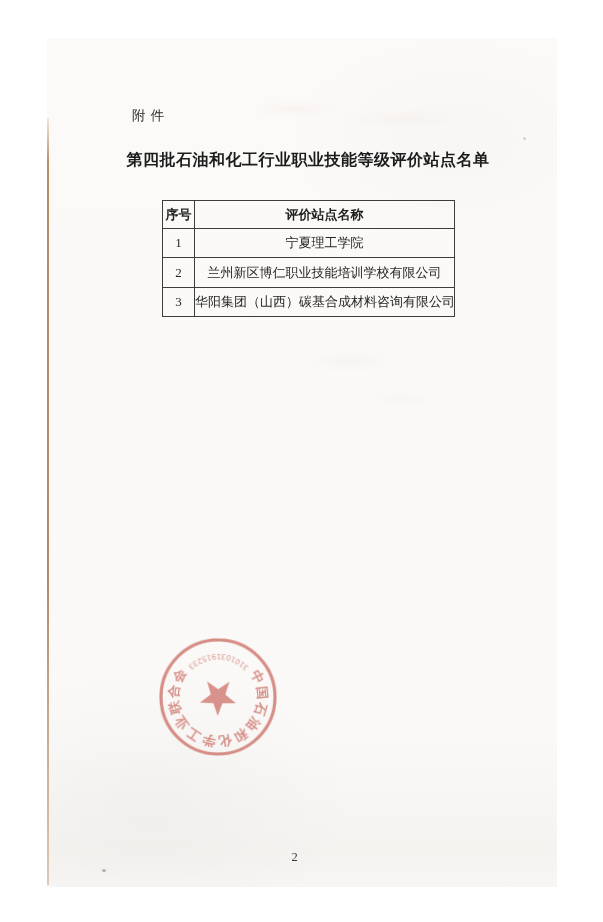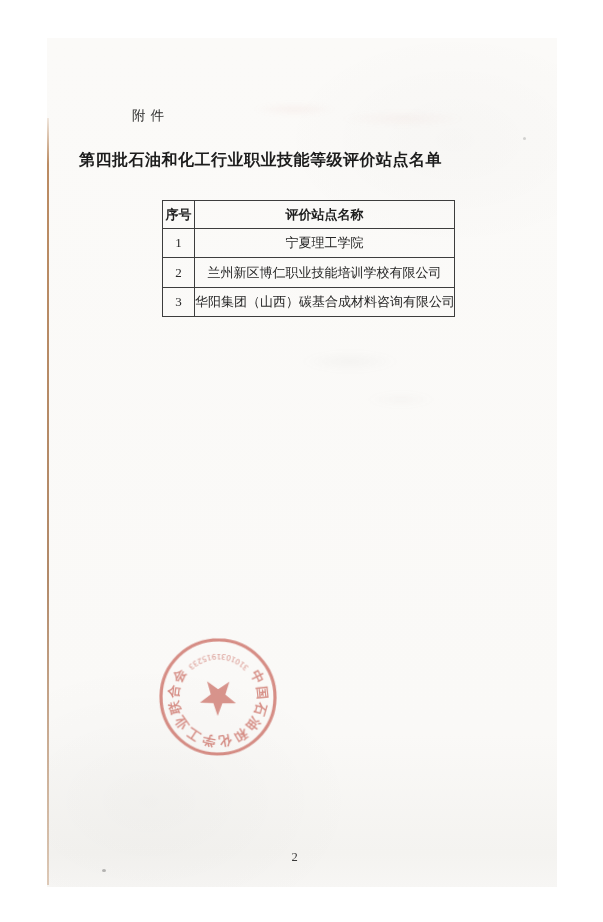--- a/index.html
+++ b/index.html
@@ -32,22 +32,23 @@
   .attachment-label {
     position: absolute;
     left: 73px; top: 69px;
     font-size: 13.5px;
     letter-spacing: 5px;
     color: #2f2f2f;
     margin-left: 12px;
   }
   .doc-title {
     position: absolute;
-    left: 32px; top: 112px;
+    left: 24px; top: 112px;
     width: 474px;
+    text-align: center;
     font-size: 16px;
     font-weight: 700;
     color: #1c1c1c;
     letter-spacing: 0.5px;
   }
   table.sites-table {
     position: absolute;
     left: 115px; top: 162px;
     width: 293px;
     border-collapse: collapse;

